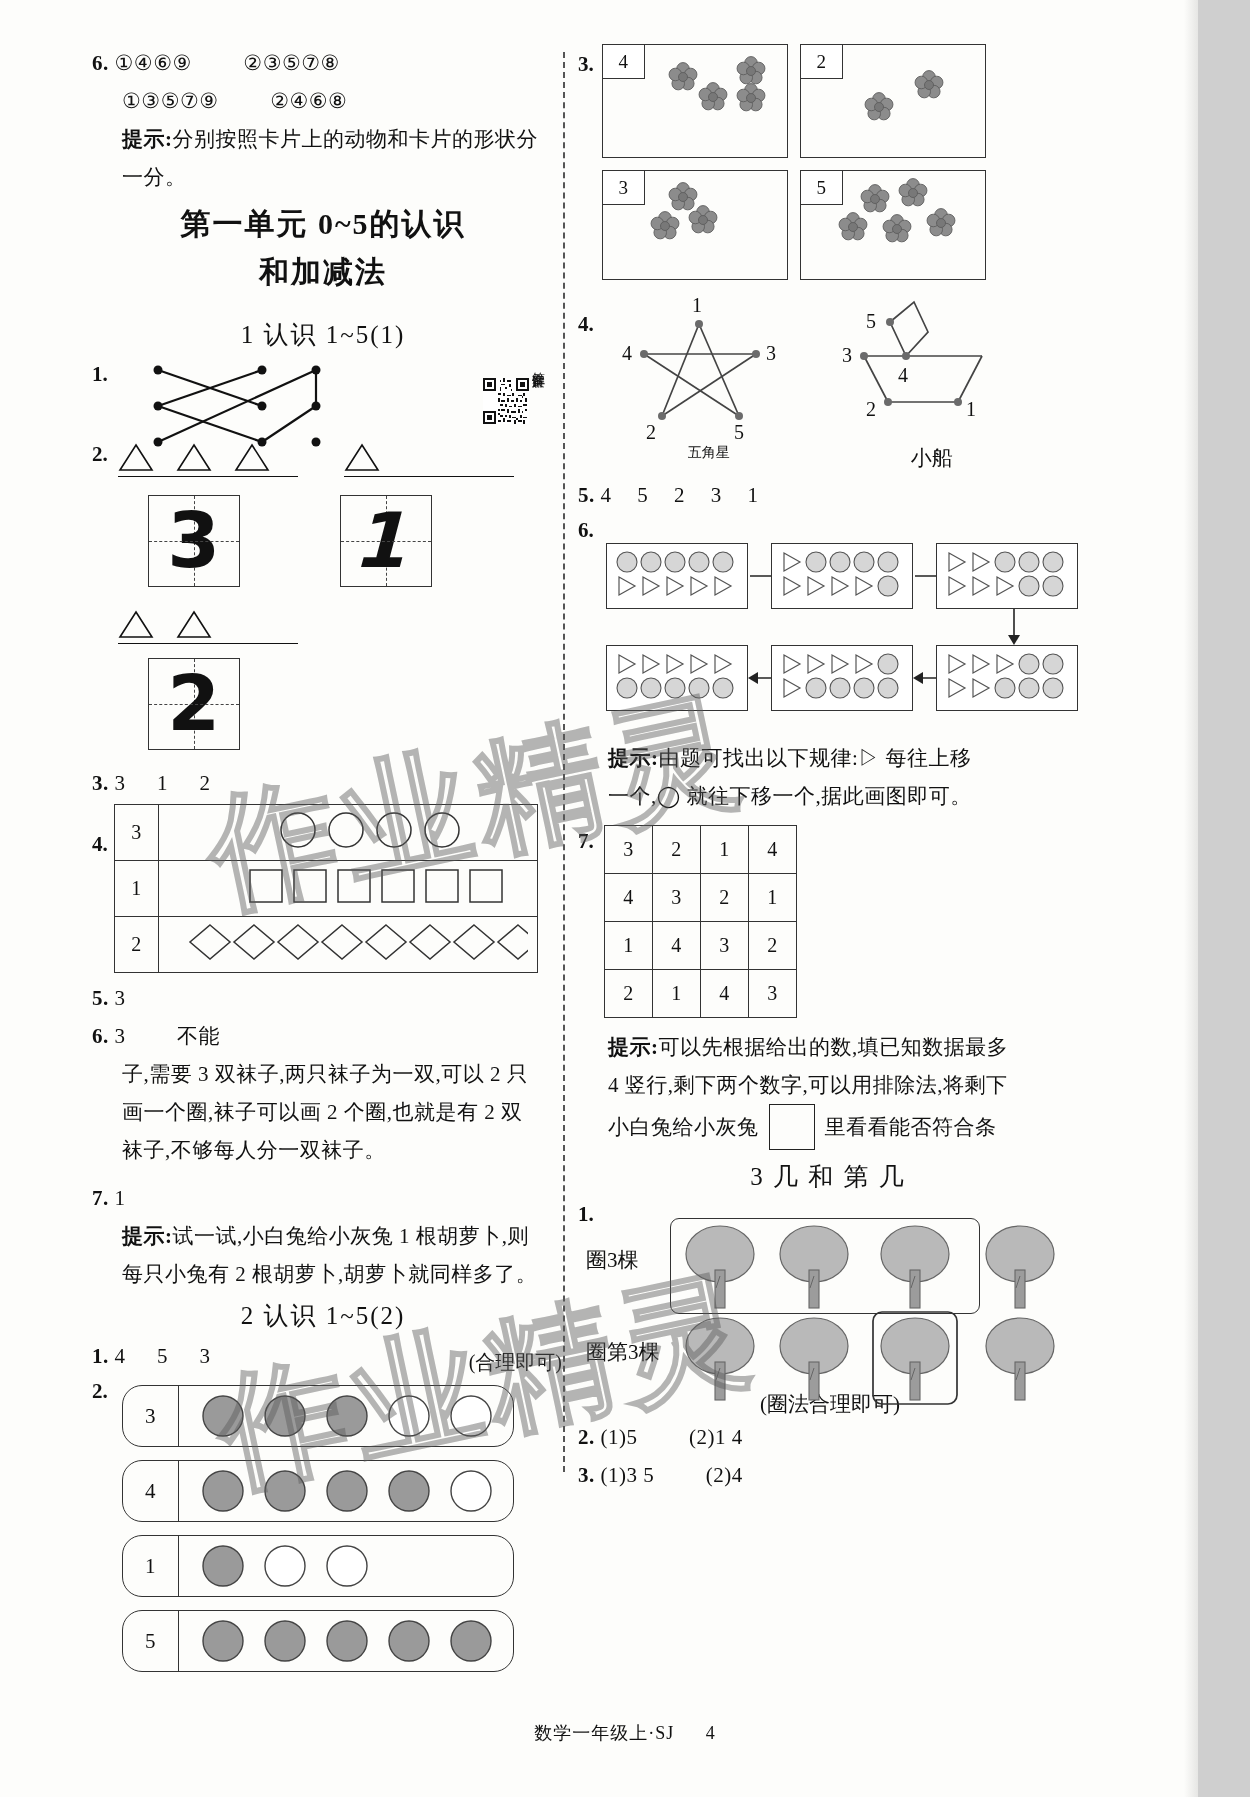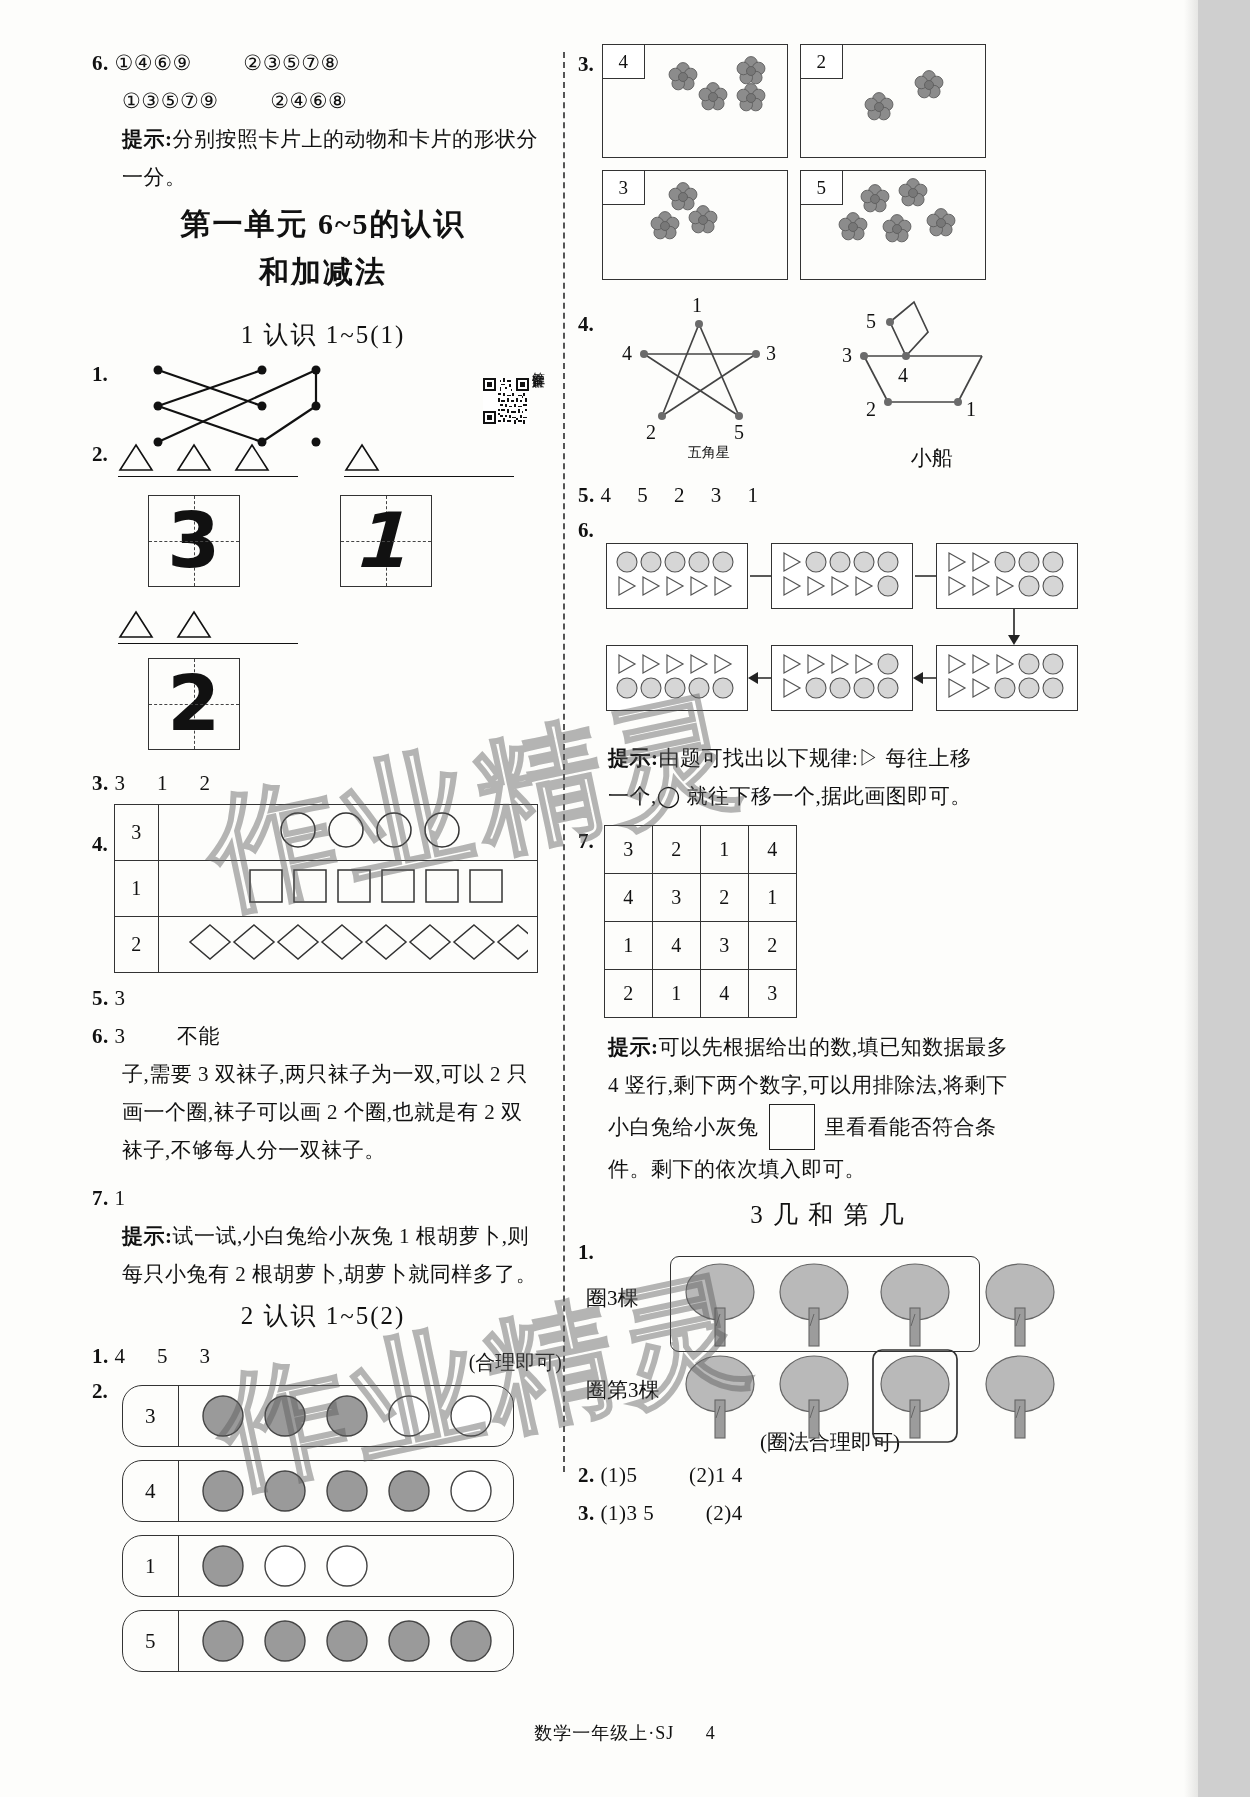--- a/index.html
+++ b/index.html
@@ -117,21 +117,21 @@
         <span class="ans-sp-lg"></span>
         <span>②④⑥⑧</span>
       </div>
       <div class="line indent">
         <span class="hint-label">提示:</span><span>分别按照卡片上的动物和卡片的形状分</span>
       </div>
       <div class="line indent">一分。</div>
     </div>
 
     <div style="position:relative; height:110px;">
-      <div class="unit-title">第一单元   6~5的认识</div>
+      <div class="unit-title">第一单元   0~5的认识</div>
       <div class="unit-title t2">和加减法</div>
 
       <div class="qr-wrap">
         <svg class="qr" viewBox="0 0 25 25" shape-rendering="crispEdges">
           <rect width="25" height="25" fill="#fff"></rect>
           <g fill="#111">
             <rect x="0" y="0" width="7" height="1"></rect>
               <rect x="0" y="6" width="7" height="1"></rect>
             <rect x="0" y="0" width="1" height="7"></rect>
               <rect x="6" y="0" width="1" height="7"></rect>
@@ -836,21 +836,20 @@
     <div style="margin-top:10px;">
       <div class="line indent">
         <span class="hint-label">提示:</span><span>可以先根据给出的数,填已知数据最多</span>
       </div>
       <div class="line indent">4 竖行,剩下两个数字,可以用排除法,将剩下</div>
       <div class="line indent" style="display:flex; align-items:center;">
         <span>小白兔给小灰兔</span>
         <span style="display:inline-block; width:46px; height:46px; border:1.6px solid #222; margin:0 10px;"></span>
         <span>里看看能否符合条</span>
       </div>
-      <div class="line indent">件。剩下的依次填入即可。</div>
     </div>
 
     <div class="lesson-title" style="margin-top:6px;">3   几 和 第 几</div>
 
     <div style="position:relative; margin-top:4px;">
       <span class="qnum" style="position:absolute; left:0; top:0;">1.</span>
       <div style="position:absolute; left:8px; top:44px; font-size:21px;">圈3棵</div>
       <div style="position:absolute; left:8px; top:136px; font-size:21px;">圈第3棵</div>
       <div style="position:absolute; left:182px; top:188px; font-size:21px;">(圈法合理即可)</div>
 

